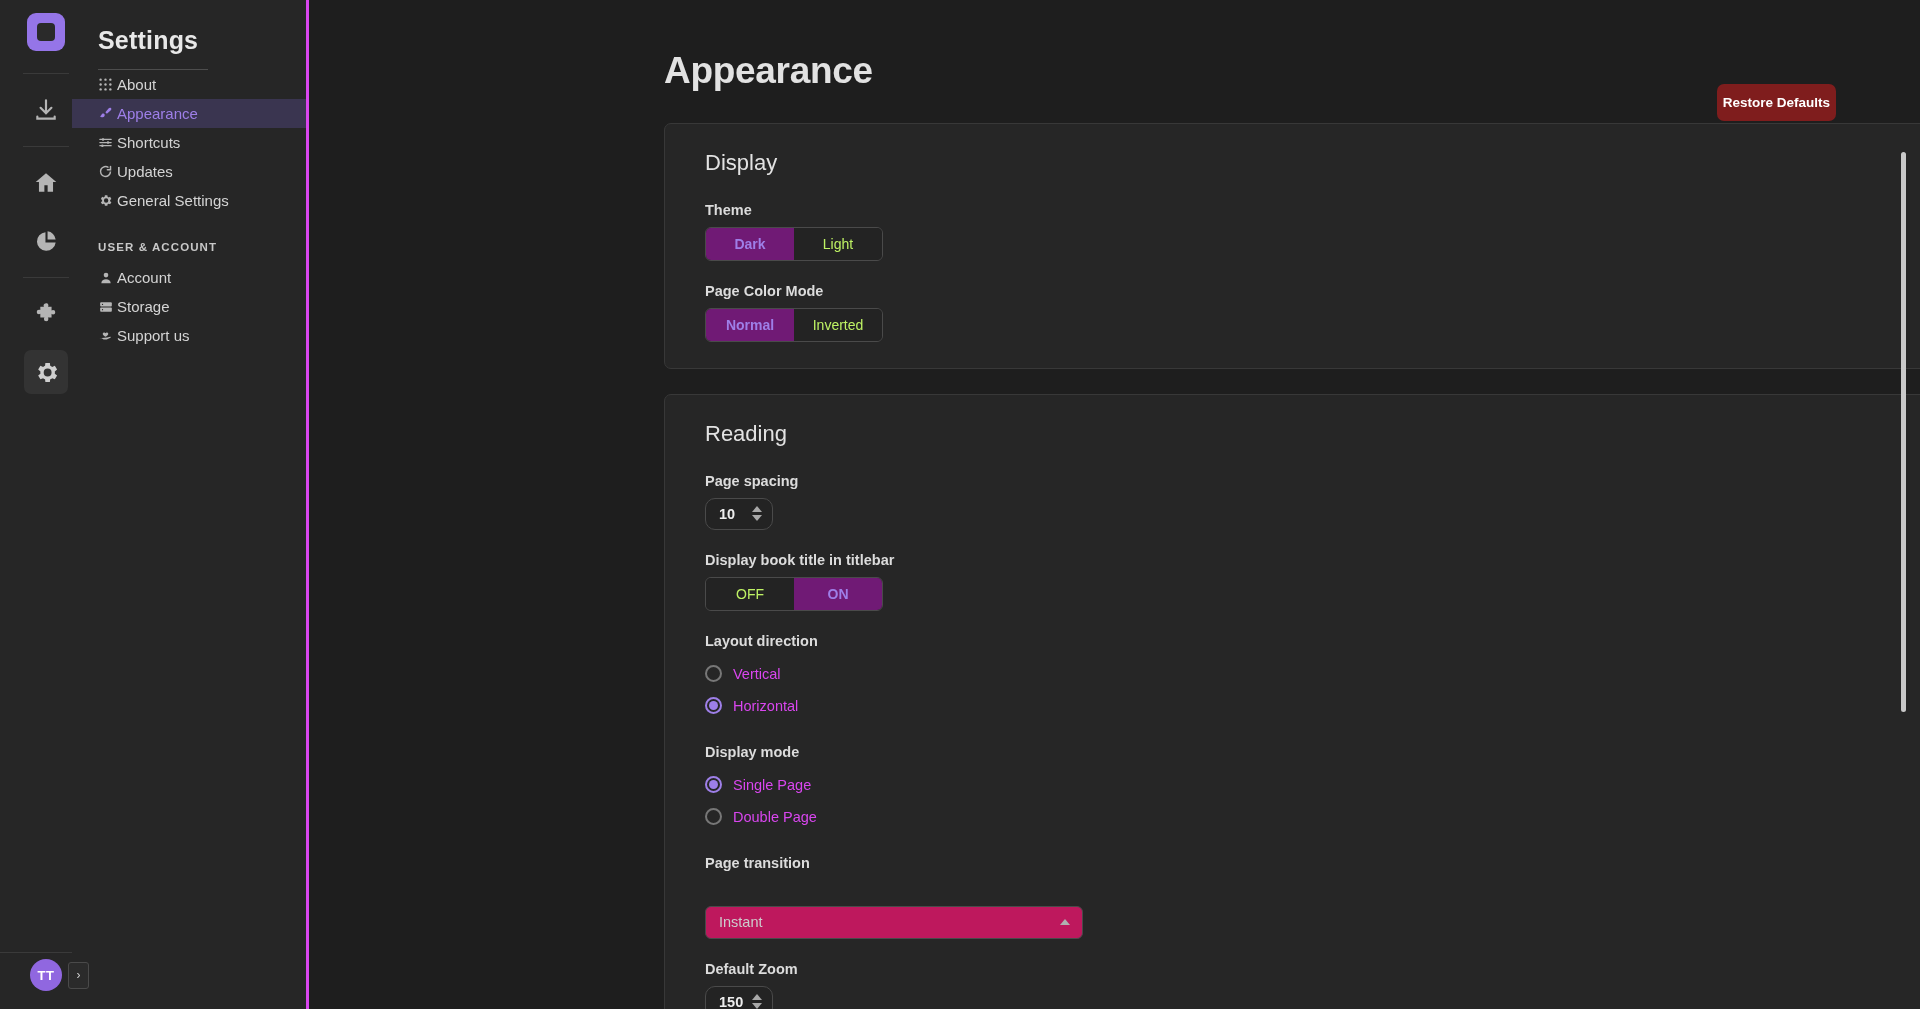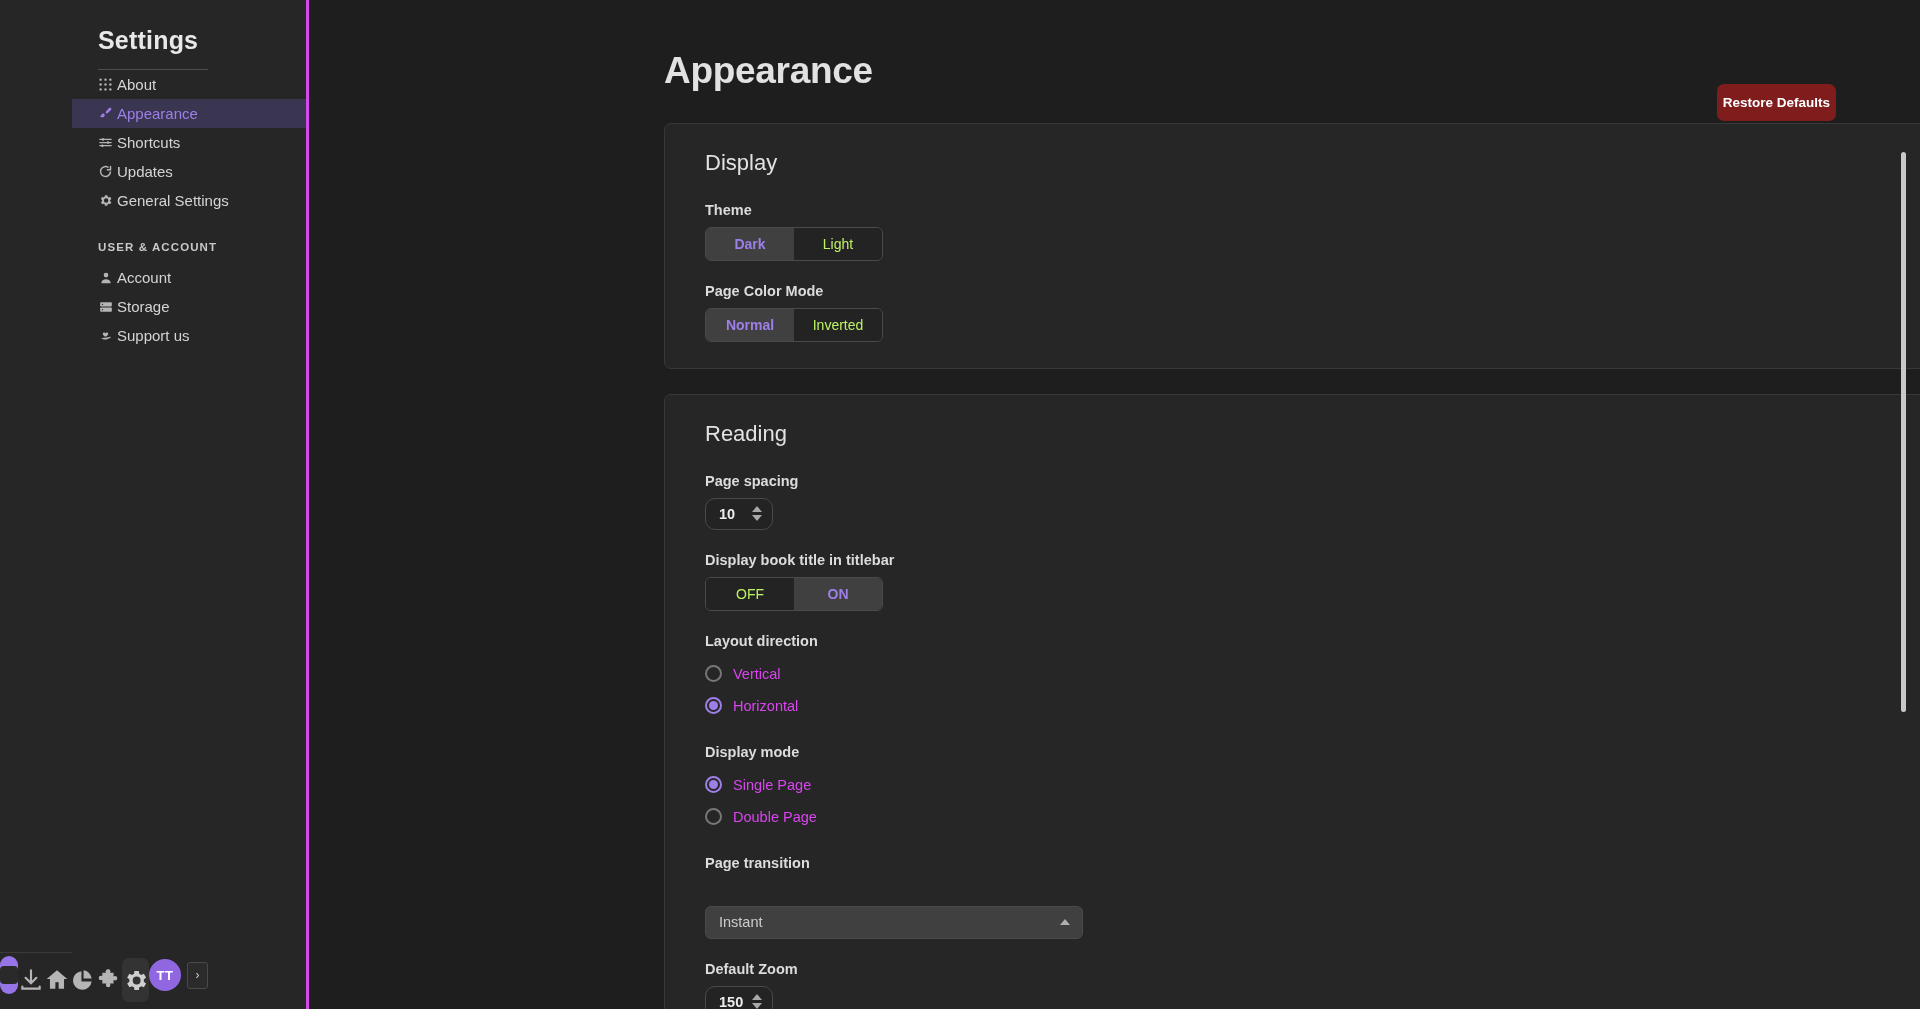--- a/index.html
+++ b/index.html
@@ -8,22 +8,23 @@
     background:#1e1e1e;
     font-family:"Liberation Sans", sans-serif;
     overflow:hidden;
   }
   .app { display:flex; width:1920px; height:1009px; }
 
   
   .rail {
     width:72px; flex:0 0 72px; height:100%;
     background:#262626;
-    display:flex; flex-direction:row; align-items:flex-end;
+    display:flex; flex-direction:column; align-items:center;
     position:relative;
+    padding-left:20px;
   }
   .rail-logo {
     width:38px; height:38px; margin-top:13px; margin-bottom:15px;
     background:#9575e8; border-radius:9px;
     display:flex; align-items:center; justify-content:center;
   }
   .rail-logo i { width:18px; height:18px; background:#2a2a2a; border-radius:4px; display:block; }
   .rail-sep { width:46px; height:1px; background:#3a3a3a; margin:7px 0; }
   .rail-btn {
     width:44px; height:44px; margin:7px 0; border-radius:7px;
@@ -94,21 +95,21 @@
   .panel h2 { font-size:22px; color:#e2e2e2; font-weight:normal; margin-bottom:26px; }
   .field-label { font-size:14.5px; font-weight:bold; color:#dcdcdc; margin-bottom:9px; }
   .field { margin-bottom:22px; }
 
   
   .seg { display:inline-flex; border:1px solid #4a4a4a; border-radius:6px; overflow:hidden; }
   .seg > div {
     min-width:88px; height:32px; display:flex; align-items:center; justify-content:center;
     font-size:14px; color:#bef264; background:#232323; padding:0 14px;
   }
-  .seg > div.on { background:#404040; color:#9e7fe8; font-weight:bold; }
+  .seg > div.on { background:#701a75; color:#9e7fe8; font-weight:bold; }
 
   
   .stepper {
     display:inline-flex; align-items:center; gap:9px;
     border:1px solid #4a4a4a; border-radius:10px;
     background:#232323; height:32px; padding:0 10px 0 13px;
   }
   .stepper .val { font-size:14.5px; font-weight:bold; color:#ededed; min-width:24px; }
   .arrows { display:flex; flex-direction:column; gap:3px; }
   .arrows i { display:block; width:0; height:0; border-left:5px solid transparent; border-right:5px solid transparent; }
@@ -120,21 +121,21 @@
   .radio .dot {
     width:17px; height:17px; border-radius:50%;
     border:2px solid #777777; display:flex; align-items:center; justify-content:center;
   }
   .radio.sel .dot { border-color:#9e7fe8; }
   .radio.sel .dot::after { content:""; width:9px; height:9px; border-radius:50%; background:#9e7fe8; }
   .radio span { font-size:14.5px; color:#d946ef; }
 
   
   .select {
-    width:378px; height:33px; background:#404040;
+    width:378px; height:33px; background:#be185d;
     border:1px solid #4a4a4a; border-radius:6px;
     display:flex; align-items:center; justify-content:space-between;
     padding:0 12px 0 13px; font-size:14.5px; color:#cdcdcd;margin-top:35px;
   }
   .select i { width:0; height:0; border-left:5px solid transparent; border-right:5px solid transparent; border-bottom:6px solid #b0b0b0; }
 
   
   .sbar { position:absolute; right:14px; top:152px; width:5px; height:560px; background:#c9c9c9; border-radius:3px; }
 </style>
 </head>

